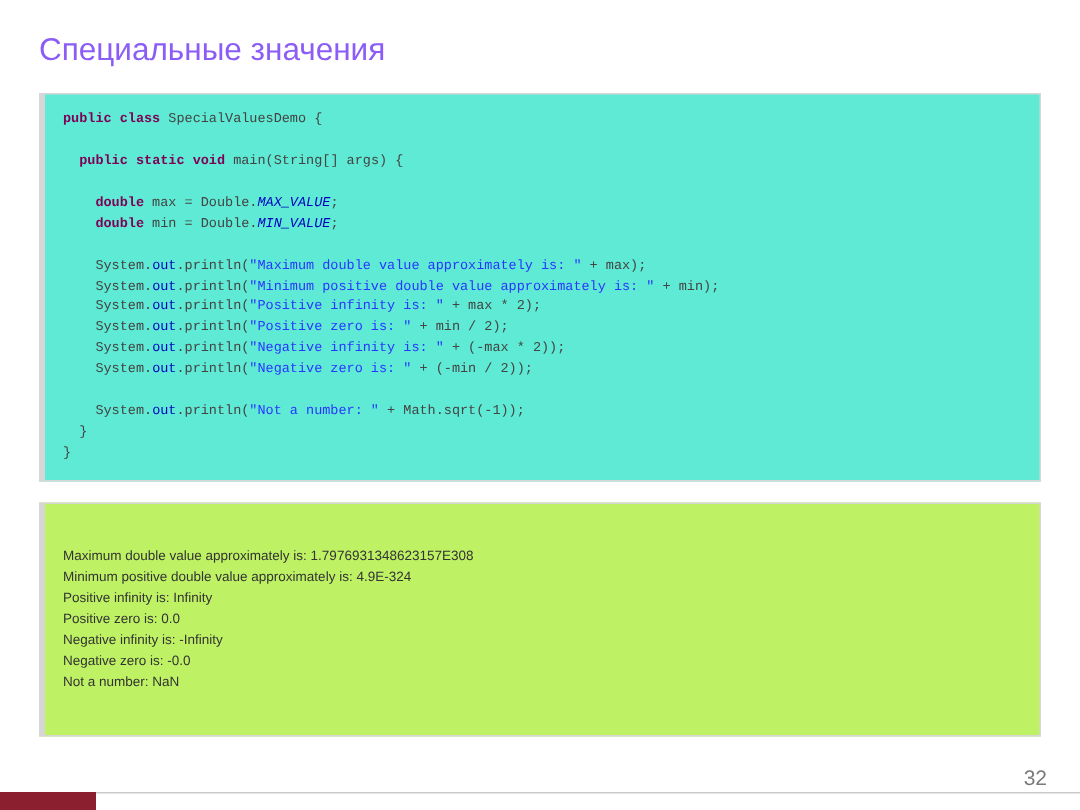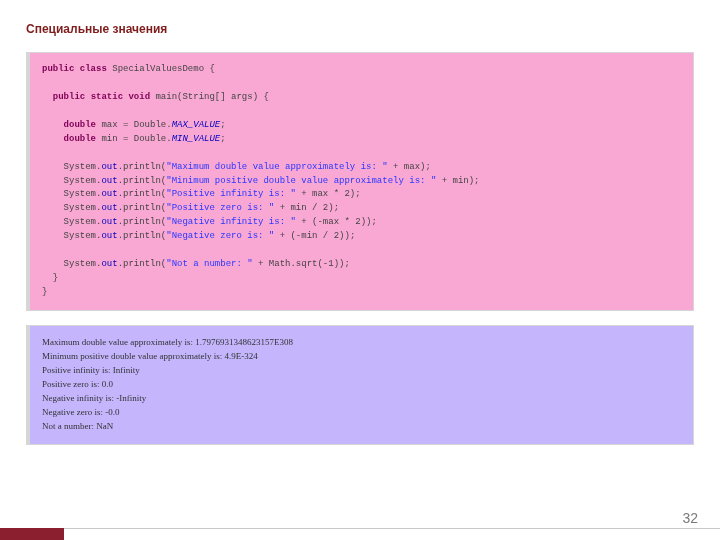--- a/index.html
+++ b/index.html
@@ -8,44 +8,44 @@
     height: 540px;
     background: #ffffff;
     font-family: Arial, Helvetica, sans-serif;
     position: relative;
     overflow: hidden;
   }
   .slide {
     padding: 22px 26px 0 26px;
   }
   .title {
-    font-size: 12px;
-    font-weight: 700;
-    color: #7f1d1d;
+    font-size: 21px;
+    font-weight: 400;
+    color: #8b5cf6;
     margin-bottom: 16px;
   }
   .code-block {
-    background: #f9a8d4;
+    background: #5eead4;
     border: 1px solid #d6d6d6;
     border-left: 4px solid #d6d6d6;
     padding: 10px 12px;
     font-family: "Courier New", Courier, monospace;
     font-size: 9px;
     line-height: 1.55;
     color: #444;
     white-space: pre;
     overflow: hidden;
     margin-bottom: 14px;
   }
   .output-block {
-    background: #c4b5fd;
+    background: #bef264;
     border: 1px solid #d6d6d6;
     border-left: 4px solid #d6d6d6;
-    padding: 10px 12px;
-    font-family: Liberation Serif, serif;
+    padding: 28px 12px;
+    font-family: Liberation Sans, sans-serif;
     font-size: 9px;
     line-height: 1.55;
     color: #333;
     white-space: pre;
   }
   .kw  { color: #7f0055; font-weight: bold; }   
   .fld { color: #0000c0; }                      
   .str { color: #2a36ff; }                      
   .cst { color: #0000c0; font-style: italic; }  
   .footer {

